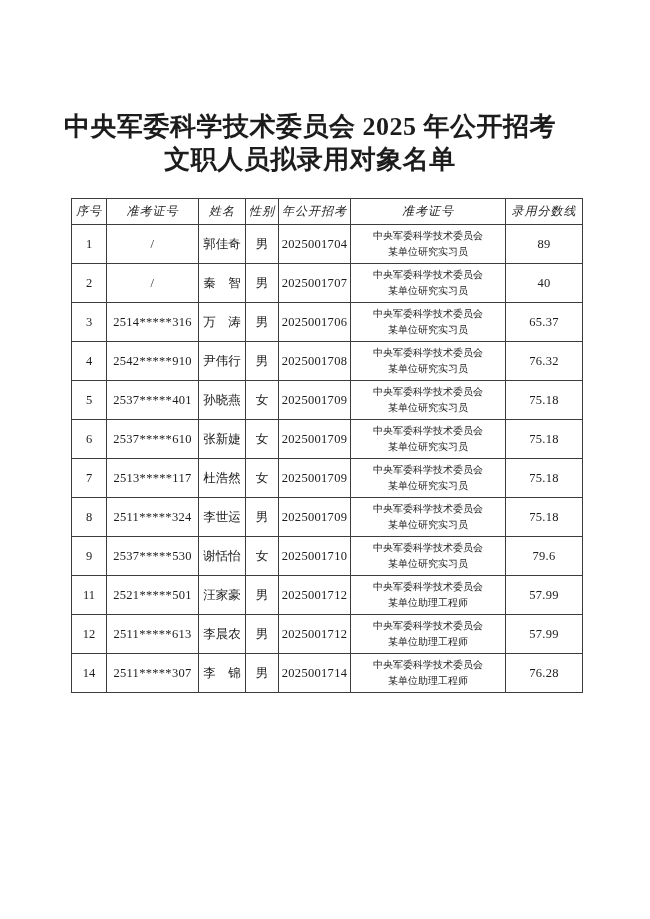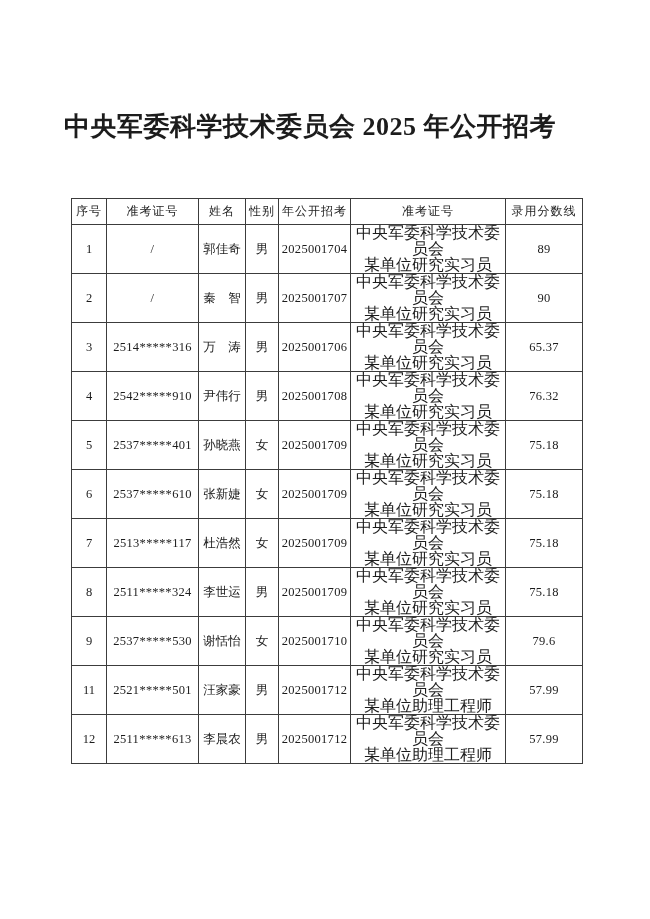--- a/index.html
+++ b/index.html
@@ -40,46 +40,48 @@
     text-align: center;
     vertical-align: middle;
     padding: 0;
     overflow: hidden;
   }
   .roster thead tr {
     height: 26px;
   }
   .roster th {
     font-weight: normal;
+    font-style: italic; 
     font-size: 12px;
     letter-spacing: 1px;
   }
   .roster tbody tr {
     height: 39px;
   }
   .roster td {
     font-size: 12.5px;
   }
   .roster td.position {
     white-space: pre-line;
-    font-size: 16px;
+    font-size: 10px;
     line-height: 16px;
   }
   .roster td.score, .roster td.code, .roster td.ticket {
     font-size: 12.5px;
     letter-spacing: 0.3px;
   }
 </style>
 </head>
 <body>
 
 <div>
 
   <h1 class="title">
     <span>中央军委科学技术委员会 2025 年公开招考</span><br>
+    <span>文职人员拟录用对象名单</span>
   </h1>
 
   <table class="roster">
     <colgroup>
       <col style="width:35px">
       <col style="width:92px">
       <col style="width:47px">
       <col style="width:33px">
       <col style="width:72px">
       <col style="width:155px">
@@ -109,21 +111,21 @@
   </tr>
 
   <tr>
     <td class="serial">2</td>
     <td class="ticket">/</td>
     <td class="name">秦　智</td>
     <td class="gender">男</td>
     <td class="code">2025001707</td>
     <td class="position">中央军委科学技术委员会
 某单位研究实习员</td>
-    <td class="score">90</td>
+    <td class="score">40</td>
   </tr>
 
   <tr>
     <td class="serial">3</td>
     <td class="ticket">2514*****316</td>
     <td class="name">万　涛</td>
     <td class="gender">男</td>
     <td class="code">2025001706</td>
     <td class="position">中央军委科学技术委员会
 某单位研究实习员</td>
@@ -213,16 +215,26 @@
     <td class="ticket">2511*****613</td>
     <td class="name">李晨农</td>
     <td class="gender">男</td>
     <td class="code">2025001712</td>
     <td class="position">中央军委科学技术委员会
 某单位助理工程师</td>
     <td class="score">57.99</td>
   </tr>
 
 
+  <tr>
+    <td class="serial">14</td>
+    <td class="ticket">2511*****307</td>
+    <td class="name">李　锦</td>
+    <td class="gender">男</td>
+    <td class="code">2025001714</td>
+    <td class="position">中央军委科学技术委员会
+某单位助理工程师</td>
+    <td class="score">76.28</td>
+  </tr>
 </tbody>
   </table>
 
 </div>
 
 </body></html>

